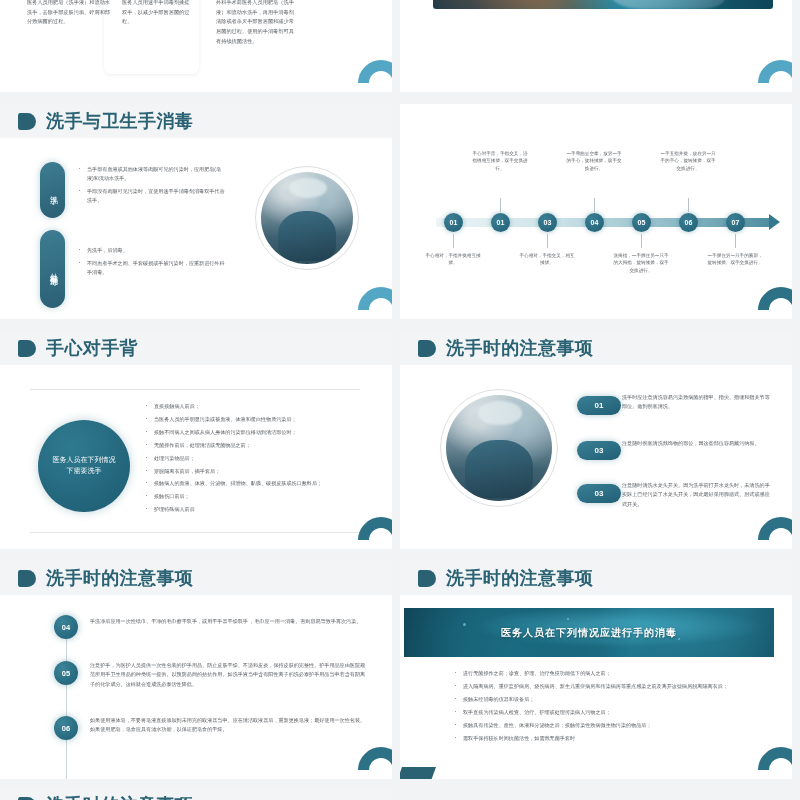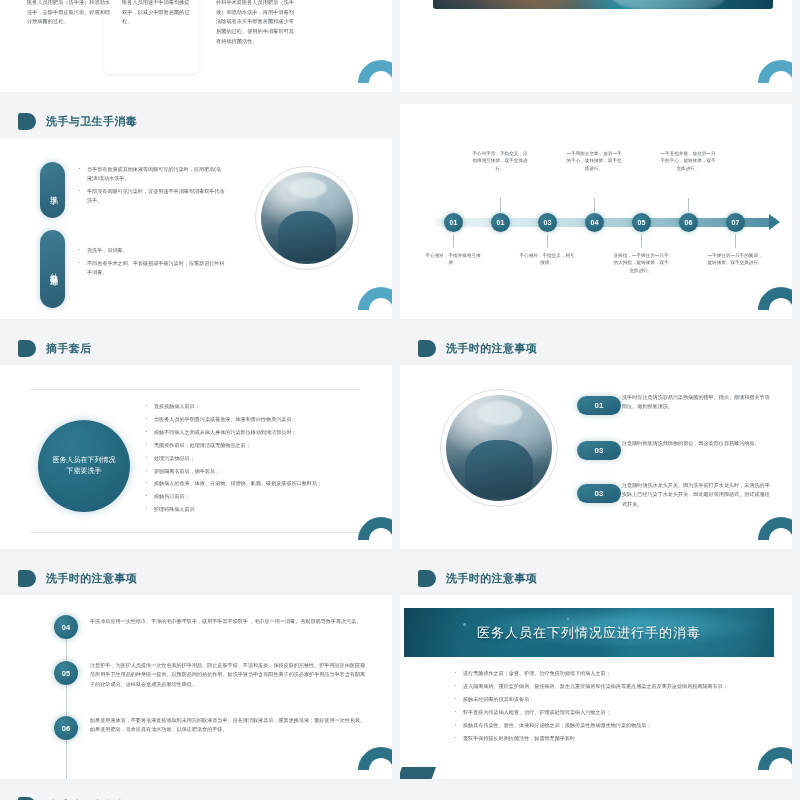--- a/index.html
+++ b/index.html
@@ -29,21 +29,21 @@
     background:#f2f4f5;
     display:flex; align-items:center;
   }
   .hdr-mark{
     width:18px; height:17px; margin-left:18px; margin-right:10px;
     background:#2a6274;
     border-radius:3px 11px 11px 3px;
     flex:0 0 auto;
   }
   .hdr-title{
-    font-size:11px; color:#2a6274; letter-spacing:.4px;
+    font-size:18px; color:#2a6274; letter-spacing:.4px;
     font-weight:700;
   }
 
   
   .arc{
     position:absolute; right:-12px; bottom:-14px;
     width:46px; height:46px;
     border:11px solid #54a7c4;
     border-radius:50%;
     border-right-color:transparent;
@@ -180,21 +180,21 @@
   .banner{
     position:absolute; overflow:hidden;
     background:
       radial-gradient(ellipse at 58% 38%, rgba(90,200,225,.42) 0 12%, rgba(0,0,0,0) 48%),
       radial-gradient(circle at 22% 70%, rgba(40,150,175,.35) 0 10%, rgba(0,0,0,0) 40%),
       radial-gradient(circle at 84% 26%, rgba(60,170,195,.30) 0 9%, rgba(0,0,0,0) 38%),
       linear-gradient(105deg,#0d3a4c 0%,#14596e 38%,#1d7188 62%,#10485c 100%);
     display:flex;align-items:center;justify-content:center;
   }
   .banner-title{
-    color:#ffffff; font-size:13px; font-weight:400; letter-spacing:1px;
+    color:#ffffff; font-size:10px; font-weight:700; letter-spacing:1px;
     text-shadow:0 1px 3px rgba(0,0,0,.45);
     position:relative; z-index:2;
   }
   .banner .spark{
     position:absolute; border-radius:50%;
     background:rgba(150,225,245,.55);
   }
 
   
   .wide-photo{
@@ -306,21 +306,21 @@
       <div class="arc dark"></div>
     </div>
   </div>
 
   <div class="gapline" style="top:319px;height:12px;"></div>
 
   <div class="slide" style="left:0;top:331px;width:392px;height:218px;">
     <div class="slide-inner">
       <div class="hdr">
         <div class="hdr-mark"></div>
-        <div class="hdr-title">摘手套后</div>
+        <div class="hdr-title">手心对手背</div>
       </div>
 
       <div class="hairline" style="left:30px;top:58px;width:330px;"></div>
       <div class="hairline" style="left:30px;top:201px;width:330px;"></div>
 
       <div class="big-circle" style="left:38px;top:89px;width:92px;height:92px;">医务人员在下列情况下需要洗手</div>
 
       <ul class="bullets" style="position:absolute;left:143px;top:71px;width:225px;">
         <li>直接接触病人前后；</li>
         <li>当医务人员的手明显污染或被血液、体液和蛋白性物质污染后；</li>

